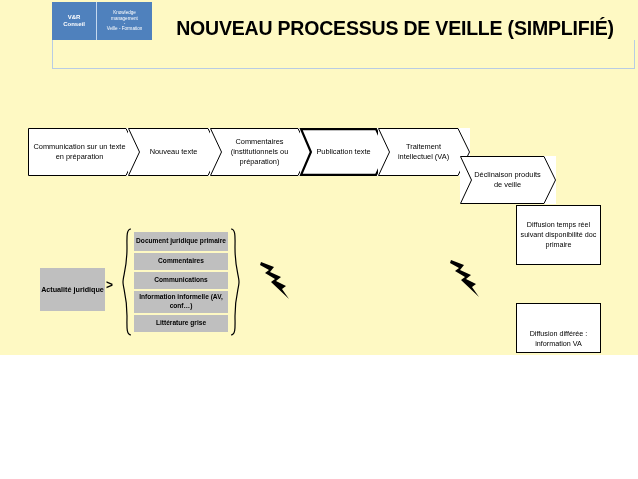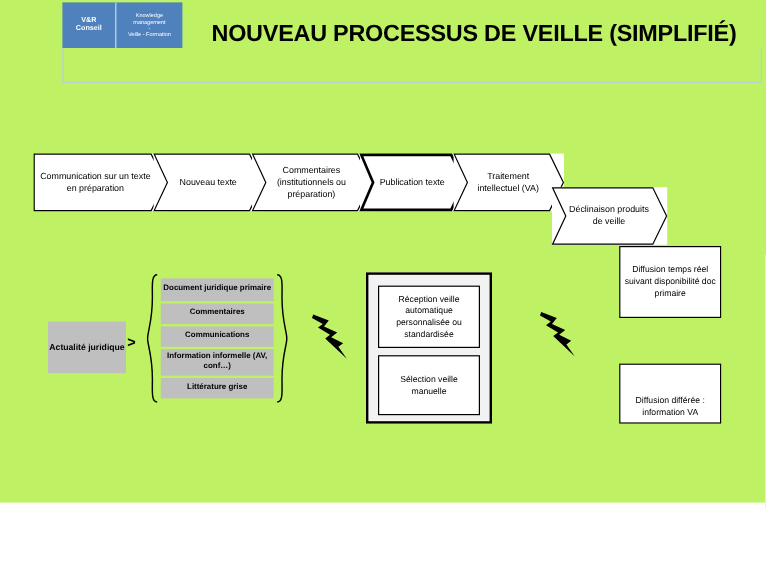--- a/index.html
+++ b/index.html
@@ -7,23 +7,23 @@
     padding: 0;
     background: #ffffff;
   }
   body {
     font-family: "Liberation Sans", sans-serif;
     color: #000000;
   }
   #slide {
     position: relative;
     width: 638px;
-    height: 419px;
+    height: 355px;
     overflow: hidden;
-    background: #bef264;
+    background: #fef9c3;
   }
 
   
   #logo-block {
     position: absolute;
     left: 52px;
     top: 2px;
     width: 100px;
     height: 38px;
     display: flex;
@@ -355,28 +355,20 @@
       </div>
     <svg class="brace" id="brace-right" viewBox="0 0 10 108" preserveAspectRatio="none">
       <path d="M1 1 C6 1, 5 10, 5 20 C5 40, 9 48, 9 54 C9 60, 5 68, 5 88 C5 98, 6 107, 1 107" fill="none" stroke="#000000" stroke-width="1.2"></path>
     </svg>
   </div>
 
   <svg class="bolt" style="left:258px; top:258px;" width="36" height="44" viewBox="0 0 36 44">
     <path d="M3 4 L16 9 L12 14 L23 19 L18 23 L28 28 L24 31 L31 41 L13 24 L17 21 L7 15 L11 12 L2 7 Z" fill="#000000"></path>
   </svg>
 
-  <div id="veille-container">
-    <div class="veille-box" id="veille-auto">
-      <span>Réception veille automatique personnalisée ou standardisée</span>
-    </div>
-    <div class="veille-box" id="veille-manuelle">
-      <span>Sélection veille manuelle</span>
-    </div>
-  </div>
 
   <svg class="bolt" style="left:448px; top:256px;" width="36" height="44" viewBox="0 0 36 44">
     <path d="M3 4 L16 9 L12 14 L23 19 L18 23 L28 28 L24 31 L31 41 L13 24 L17 21 L7 15 L11 12 L2 7 Z" fill="#000000"></path>
   </svg>
 
   <div class="diffusion-box" id="diffusion-temps-reel">
     <span>Diffusion temps réel suivant disponibilité doc primaire</span>
   </div>
   <div class="diffusion-box" id="diffusion-differee">
     <span>Diffusion différée : information VA</span>

